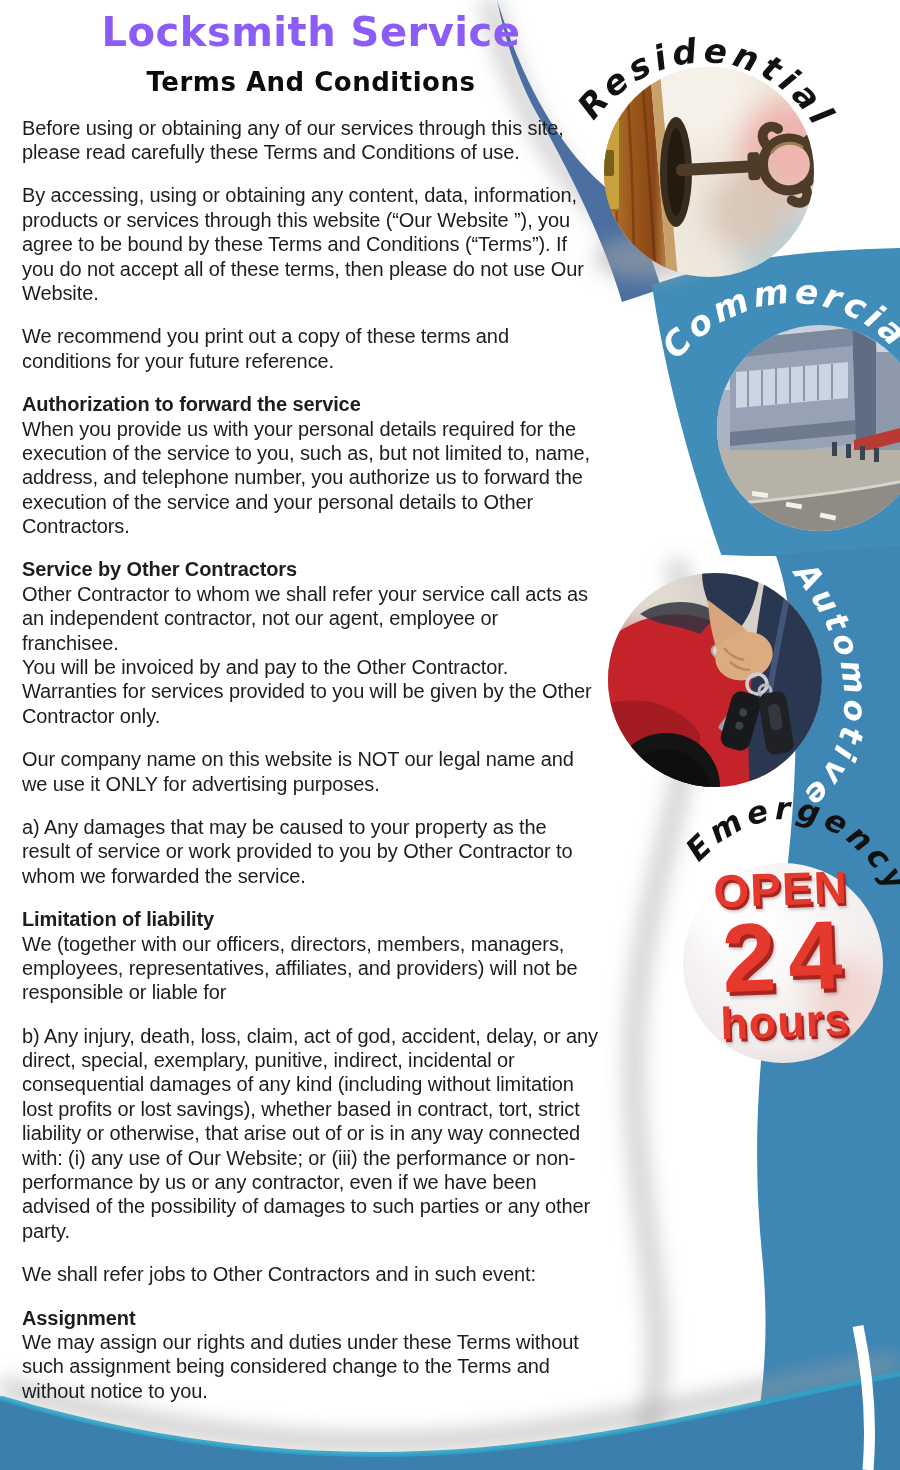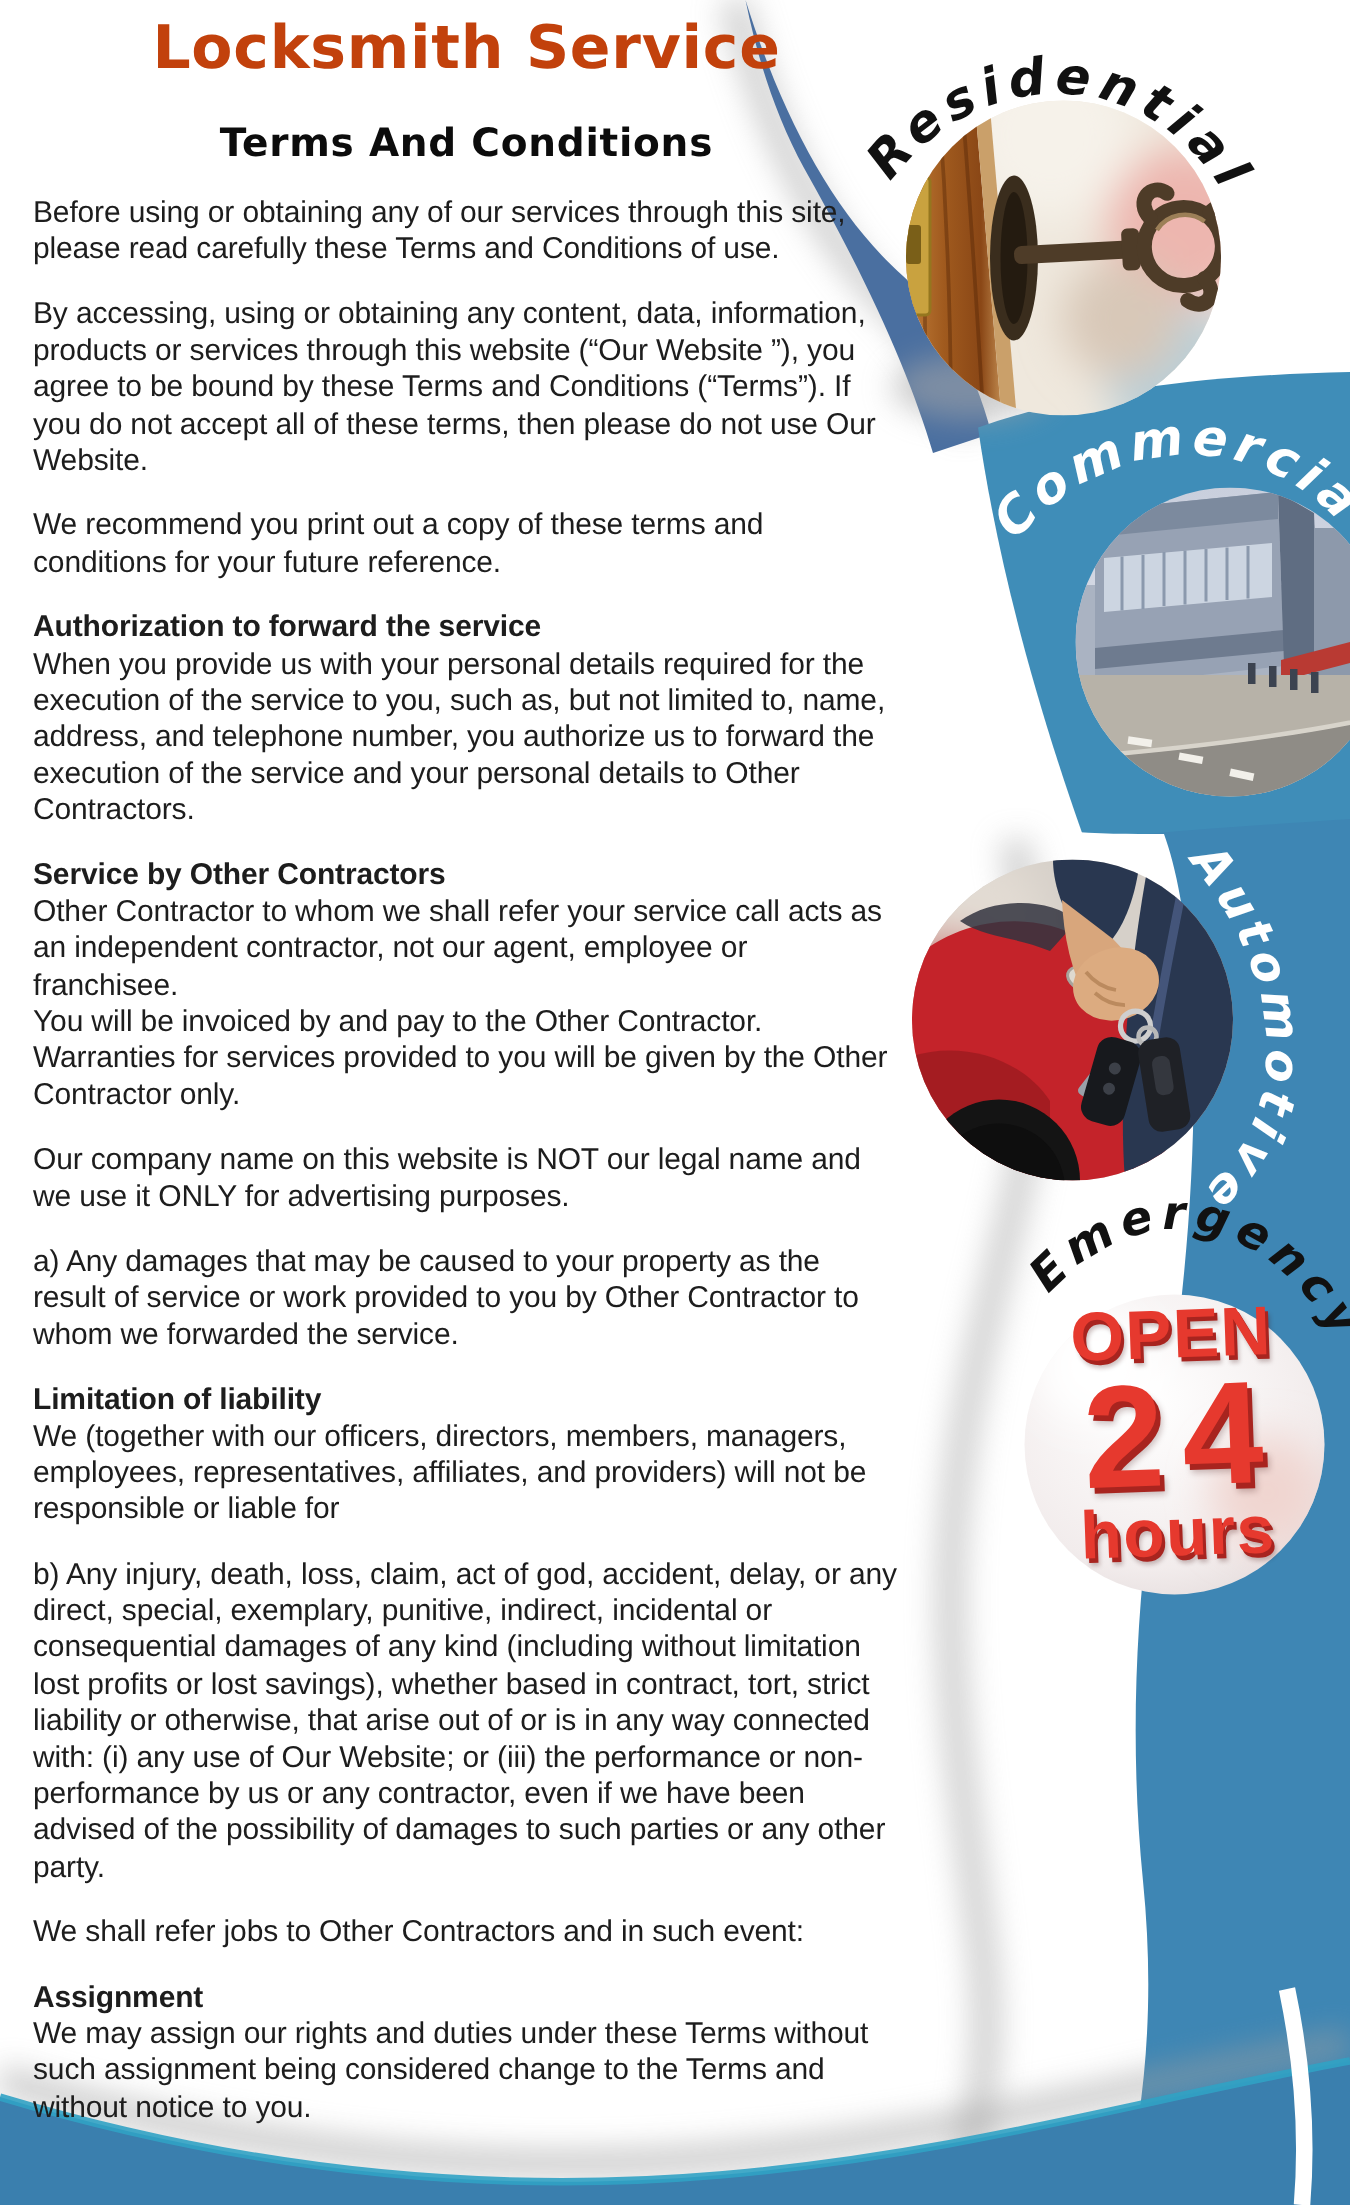--- a/index.html
+++ b/index.html
@@ -8,25 +8,25 @@
     font-family:"Liberation Sans",sans-serif;
   }
   .stage{position:relative;width:900px;height:1470px;overflow:hidden;background:#fff;}
   svg.bg{position:absolute;left:0;top:0;z-index:1;}
 
   .text-col{
     position:absolute;left:22px;top:10px;width:578px;z-index:2;color:#1d1d1d;
   }
   .title{
     font-family:"DejaVu Sans",sans-serif;font-weight:800;font-size:40px;
-    line-height:1.1;text-align:center;color:#c2410c;letter-spacing:0.5px;
+    line-height:1.1;text-align:center;color:#8b5cf6;letter-spacing:0.5px;
   }
   .subtitle{
     font-family:"DejaVu Sans",sans-serif;font-weight:800;font-size:26px;
-    line-height:1.1;text-align:center;color:#0c0c0c;margin-top:28px;letter-spacing:0.5px;
+    line-height:1.1;text-align:center;color:#0c0c0c;margin-top:14px;letter-spacing:0.5px;
   }
   .body-text{margin-top:19px;font-size:20px;line-height:1.22;letter-spacing:-0.1px;}
   .sec{margin-bottom:19px;}
   .sec .h{font-weight:bold;}
   .sec .p{font-weight:normal;}
 
   .badge{
     position:absolute;left:684px;top:866px;width:198px;z-index:3;
     text-align:center;transform:rotate(-2deg);
     font-family:"Liberation Sans",sans-serif;font-weight:bold;color:#e6392e;

